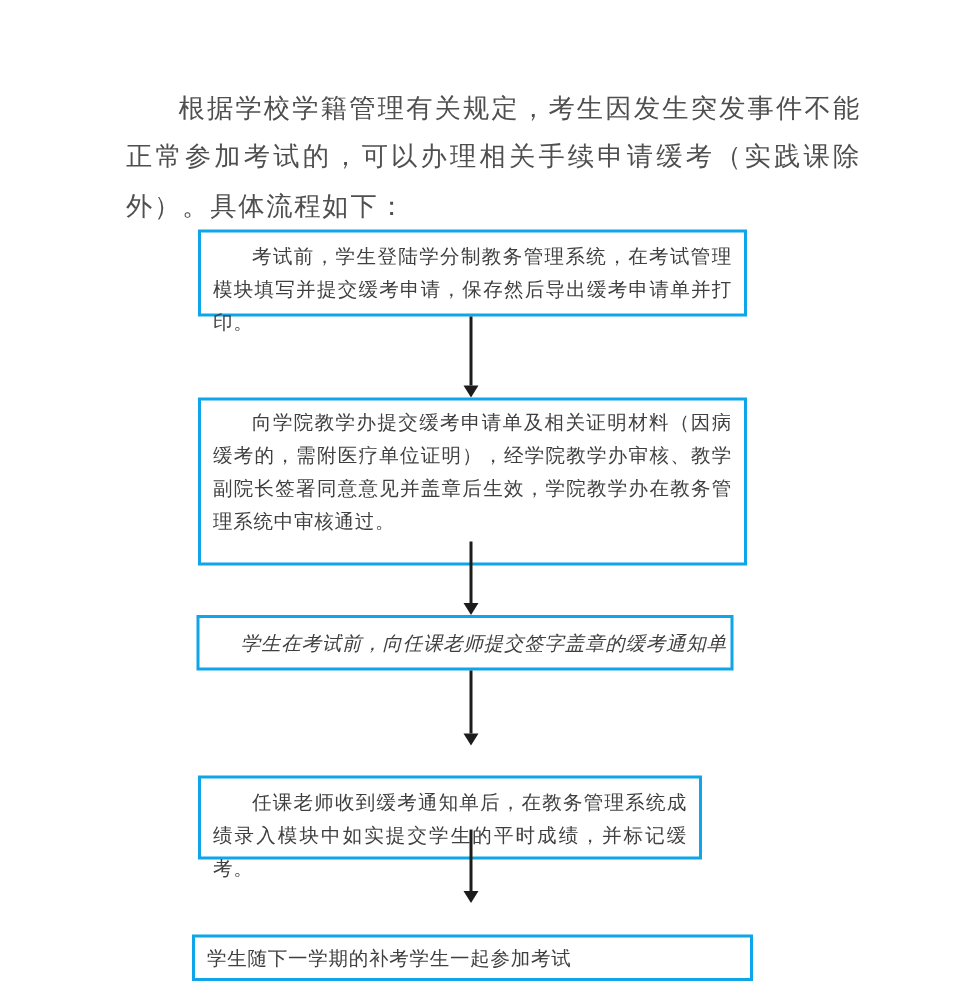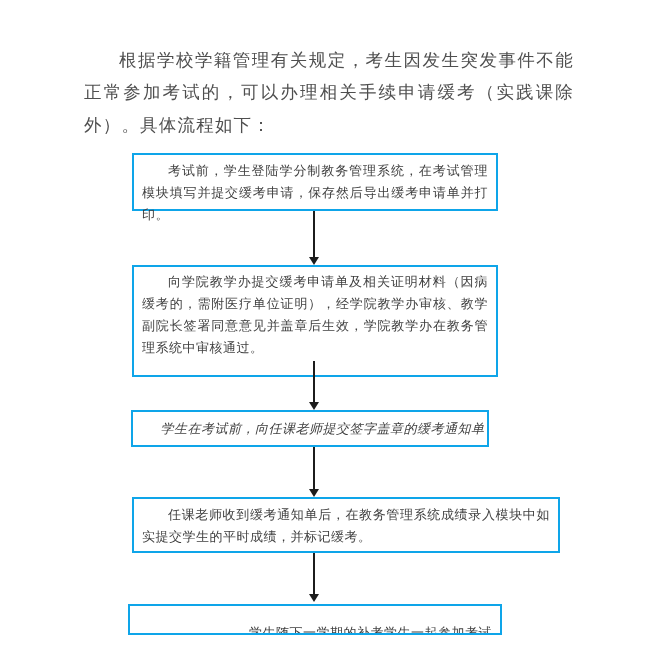--- a/index.html
+++ b/index.html
@@ -11,21 +11,21 @@
     position: relative;
     width: 645px;
     height: 671px;
     background: #ffffff;
     overflow: hidden;
     font-family: "Liberation Serif", "DejaVu Serif", serif;
   }
   .intro {
     position: absolute;
     left: 84px;
-    top: 26px;
+    top: 38px;
     width: 490px;
     font-size: 17.5px;
     line-height: 32.5px;
     letter-spacing: 1.2px;
     color: #4f4f4f;
     text-align: justify;
     text-indent: 35px;
   }
   .flow-box {
     position: absolute;
@@ -40,25 +40,25 @@
     padding: 5px 8px 0 8px;
     text-indent: 2em;
   }
   .box1 { left: 132px; top: 153px; width: 366px; height: 58px; }
   .box2 { left: 132px; top: 265px; width: 366px; height: 112px; padding-top: 4px; }
   .box3 {
     left: 131px; top: 410px; width: 358px; height: 37px;
     padding: 0 8px; line-height: 33px; text-indent: 1.5em;
     text-align: center; white-space: nowrap; overflow: hidden; font-style: italic;
   }
-  .box4 { left: 132px; top: 497px; width: 428px; height: 56px; }
+  .box4 { left: 132px; top: 517px; width: 336px; height: 56px; }
   .box5 {
-    left: 128px; top: 604px; width: 374px; height: 31px;
-    padding: 13px 8px; line-height: 27px; text-indent: 0;
-    text-align: right; white-space: nowrap; overflow: hidden;
+    left: 128px; top: 623px; width: 374px; height: 31px;
+    padding: 0 8px; line-height: 27px; text-indent: 0;
+    text-align: left; white-space: nowrap; overflow: hidden;
   }
   .arrow {
     position: absolute;
     left: 307px;
     width: 14px;
     display: flex;
     flex-direction: column;
     align-items: center;
   }
   .arrow .shaft {

